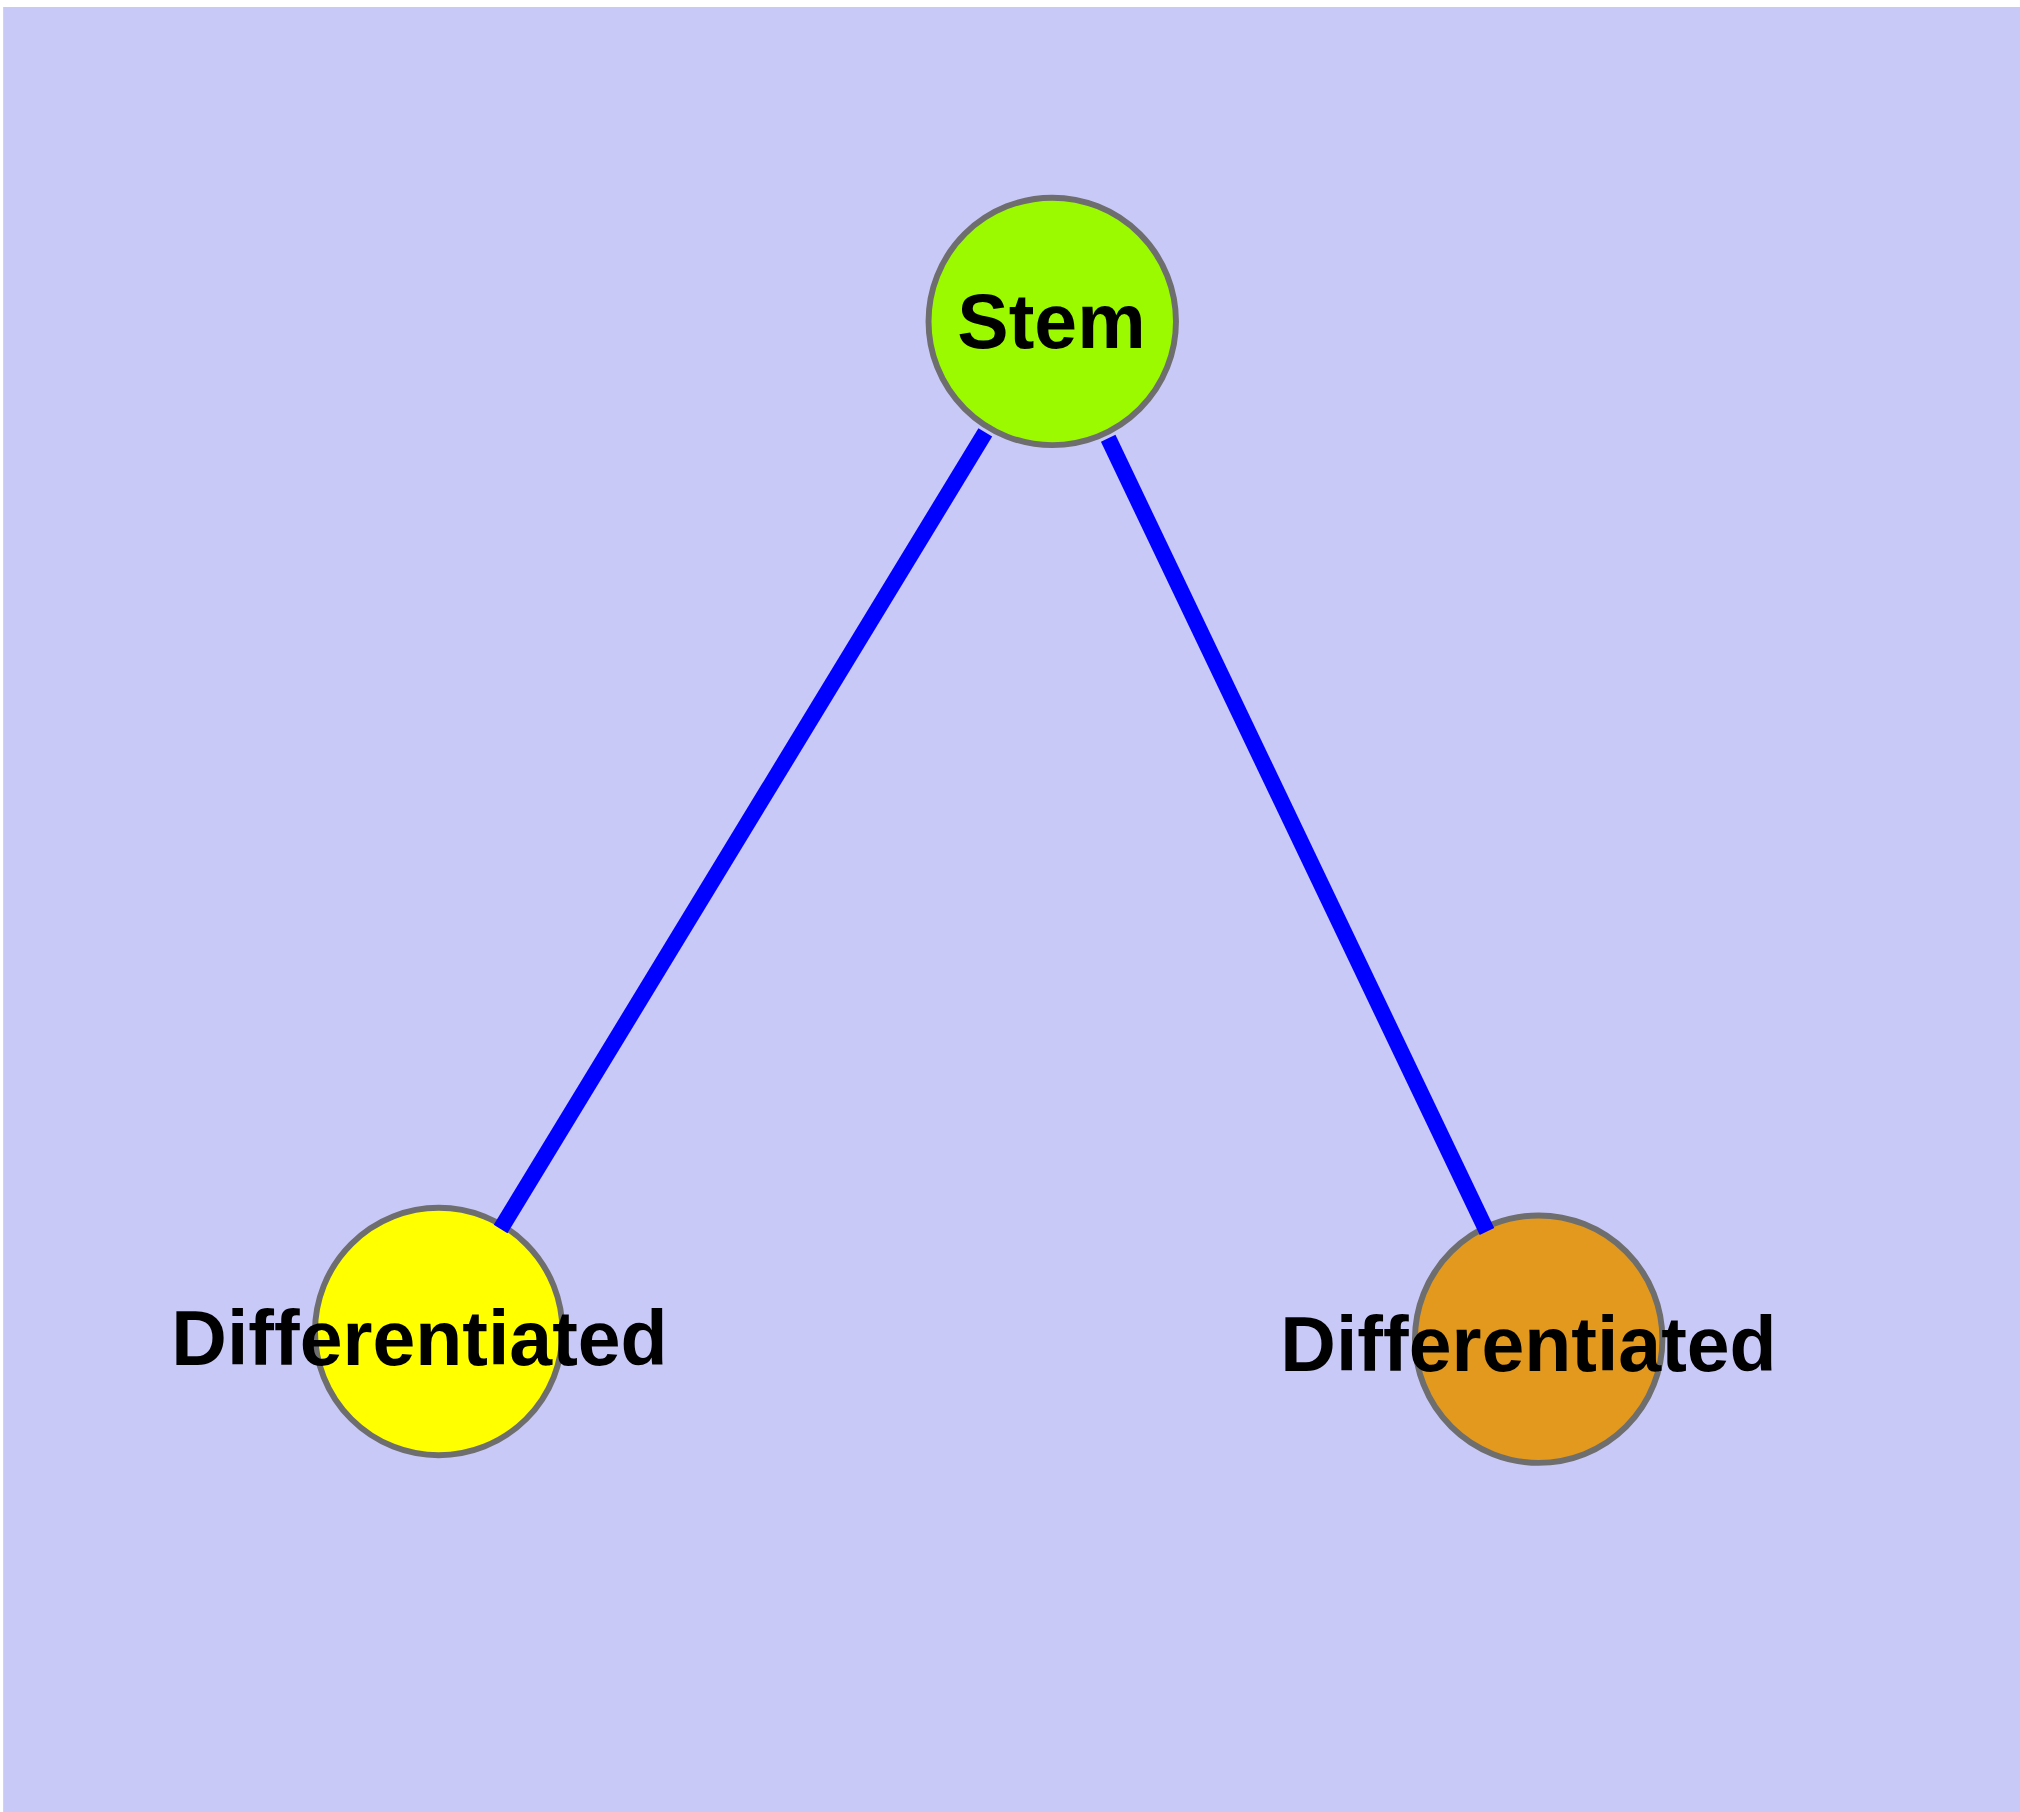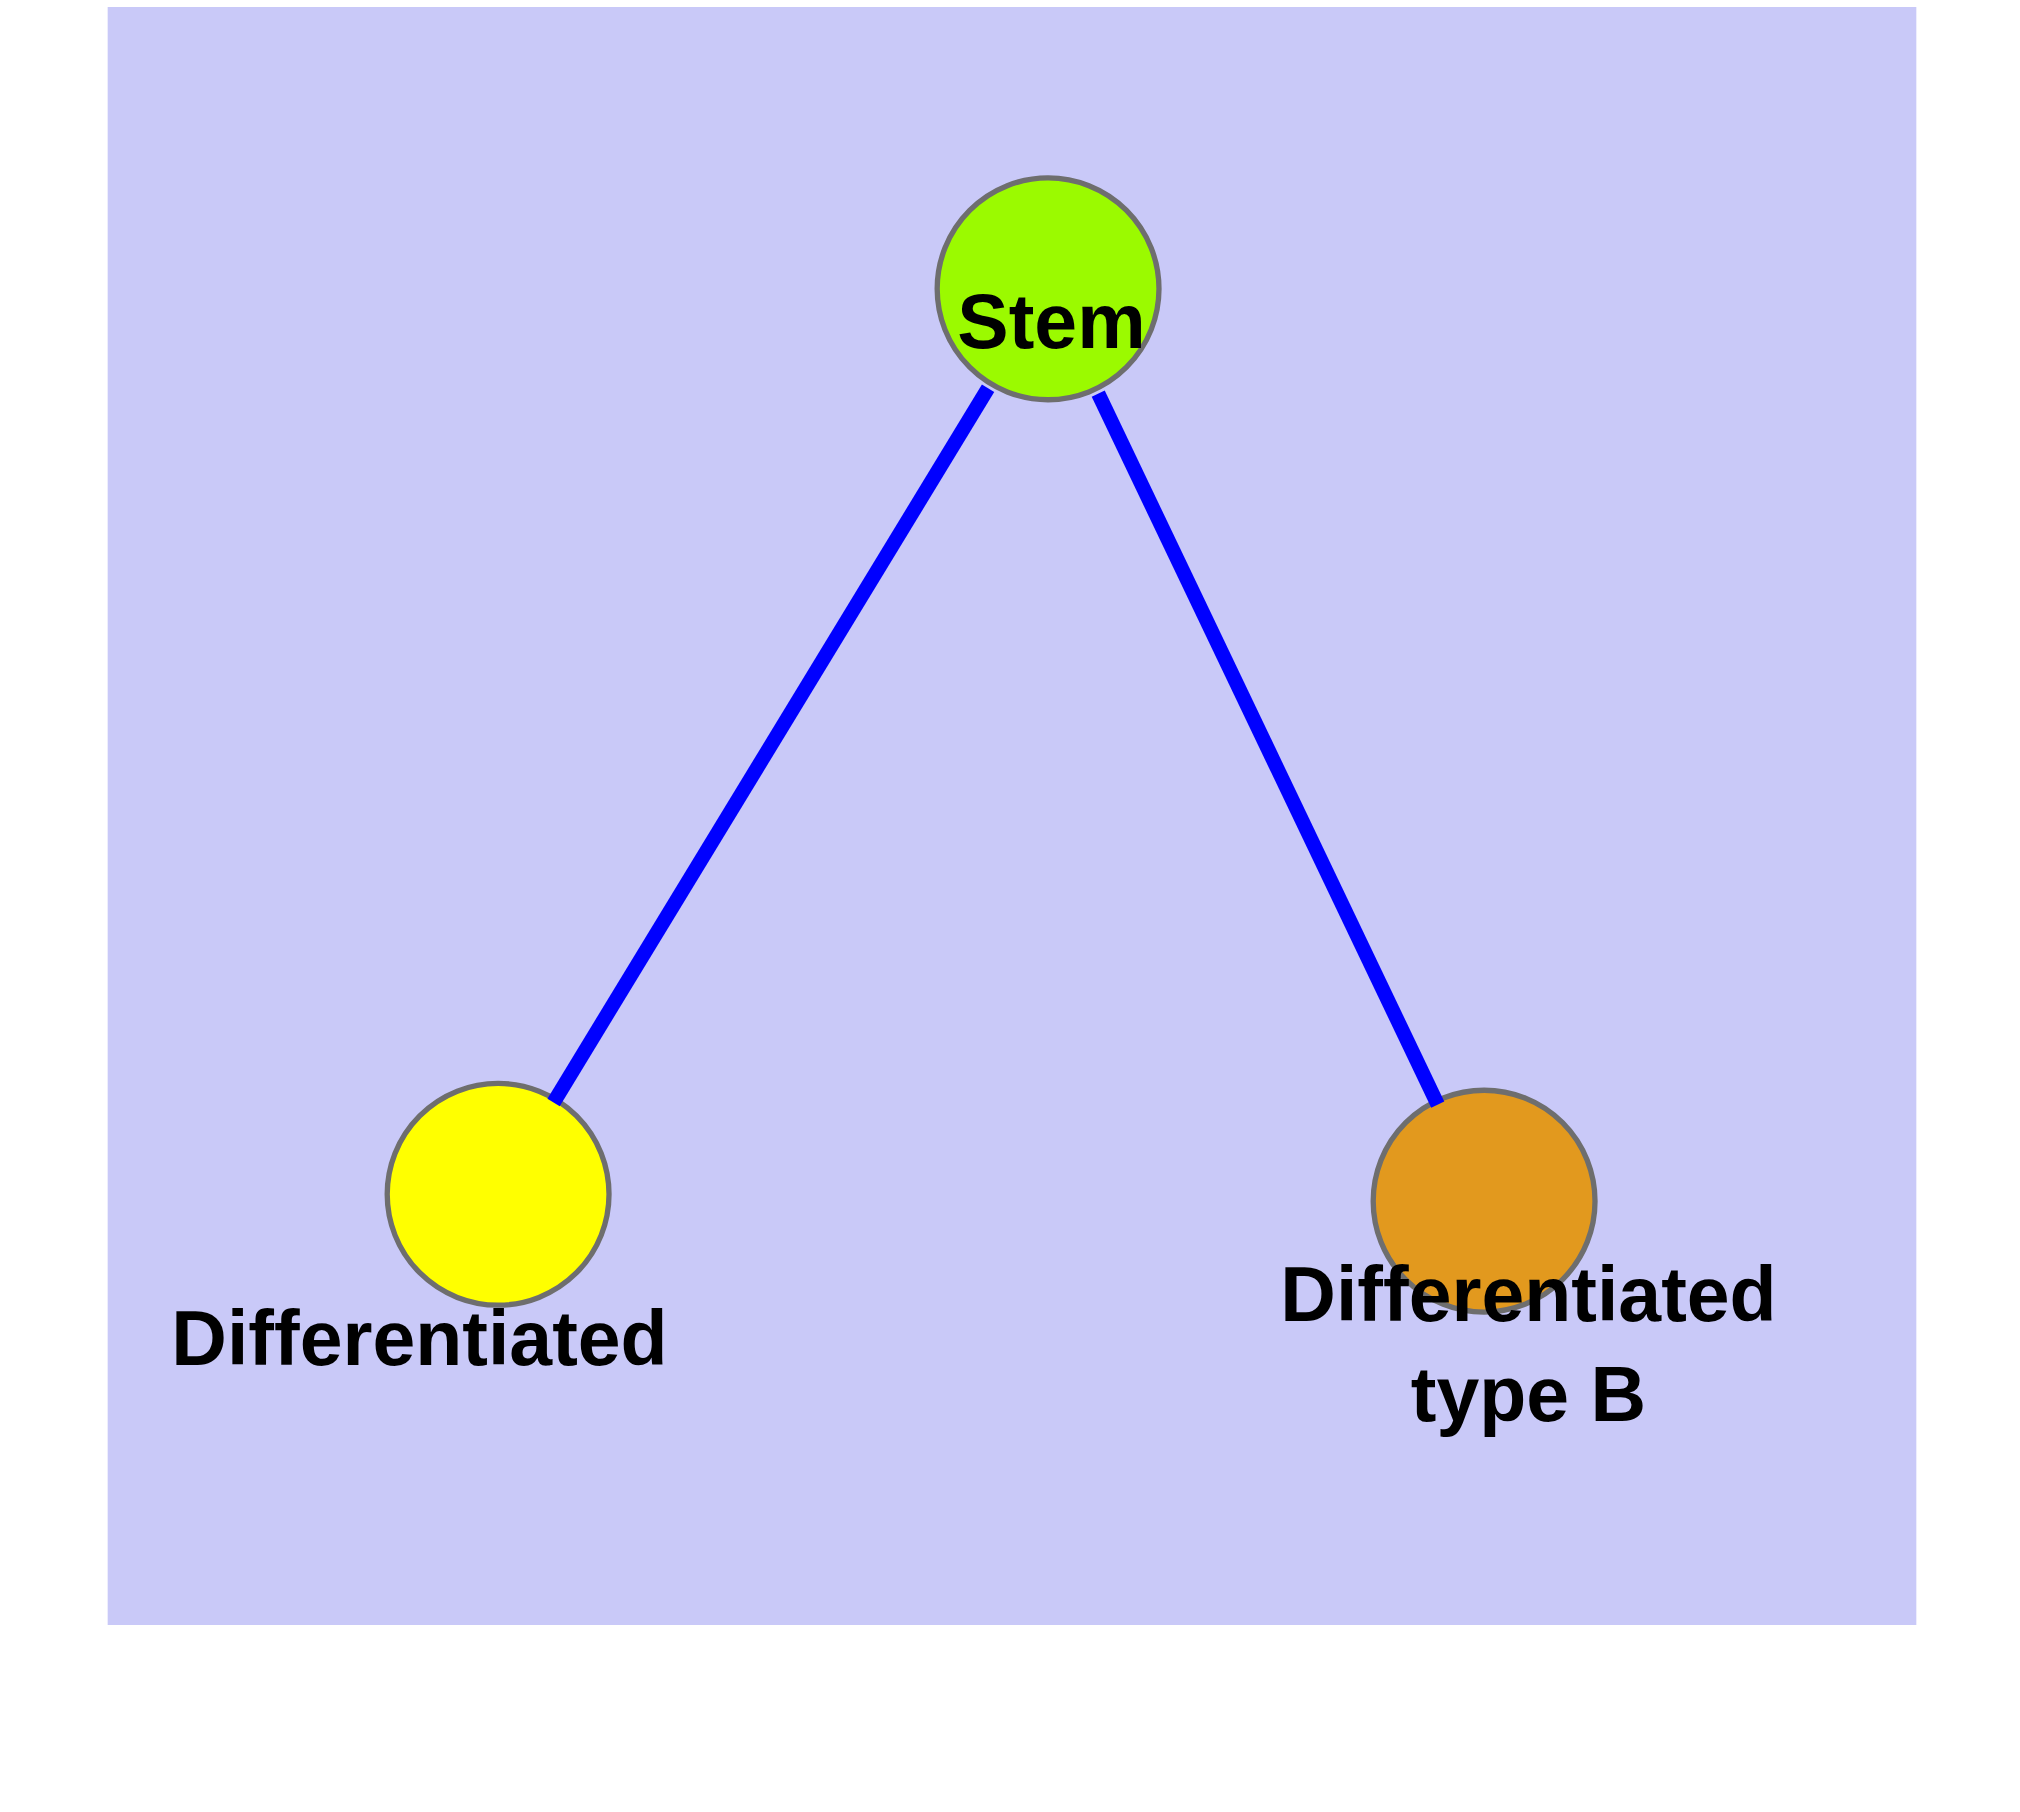--- a/index.html
+++ b/index.html
@@ -15,21 +15,21 @@
     position: relative;
     width: 2021px;
     height: 1812px;
     background: #ffffff;
   }
   .stage {
     position: absolute;
     left: 2.5px;
     top: 6.8px;
     width: 2018px;
-    height: 1618px;
+    height: 1805px;
   }
   .stage svg {
     position: absolute;
     left: 0;
     top: 0;
     width: 100%;
     height: 100%;
     display: block;
   }
   .node-label {
@@ -68,17 +68,16 @@
     <div class="node-label" style="left: 1049px; top: 314px; color: rgb(0, 0, 0);">
       <span class="line">Stem</span>
     </div>
 
     <div class="node-label" style="left: 417px; top: 1331px; color: rgb(0, 0, 0);">
       <span class="line">Differentiated</span>
     </div>
 
     <div class="node-label" style="left: 1526px; top: 1337px; color: rgb(0, 0, 0);">
       <span class="line">Differentiated</span>
-      <span class="line">type B</span>
     </div>
   </div>
 </div>
 
 
 </body></html>

